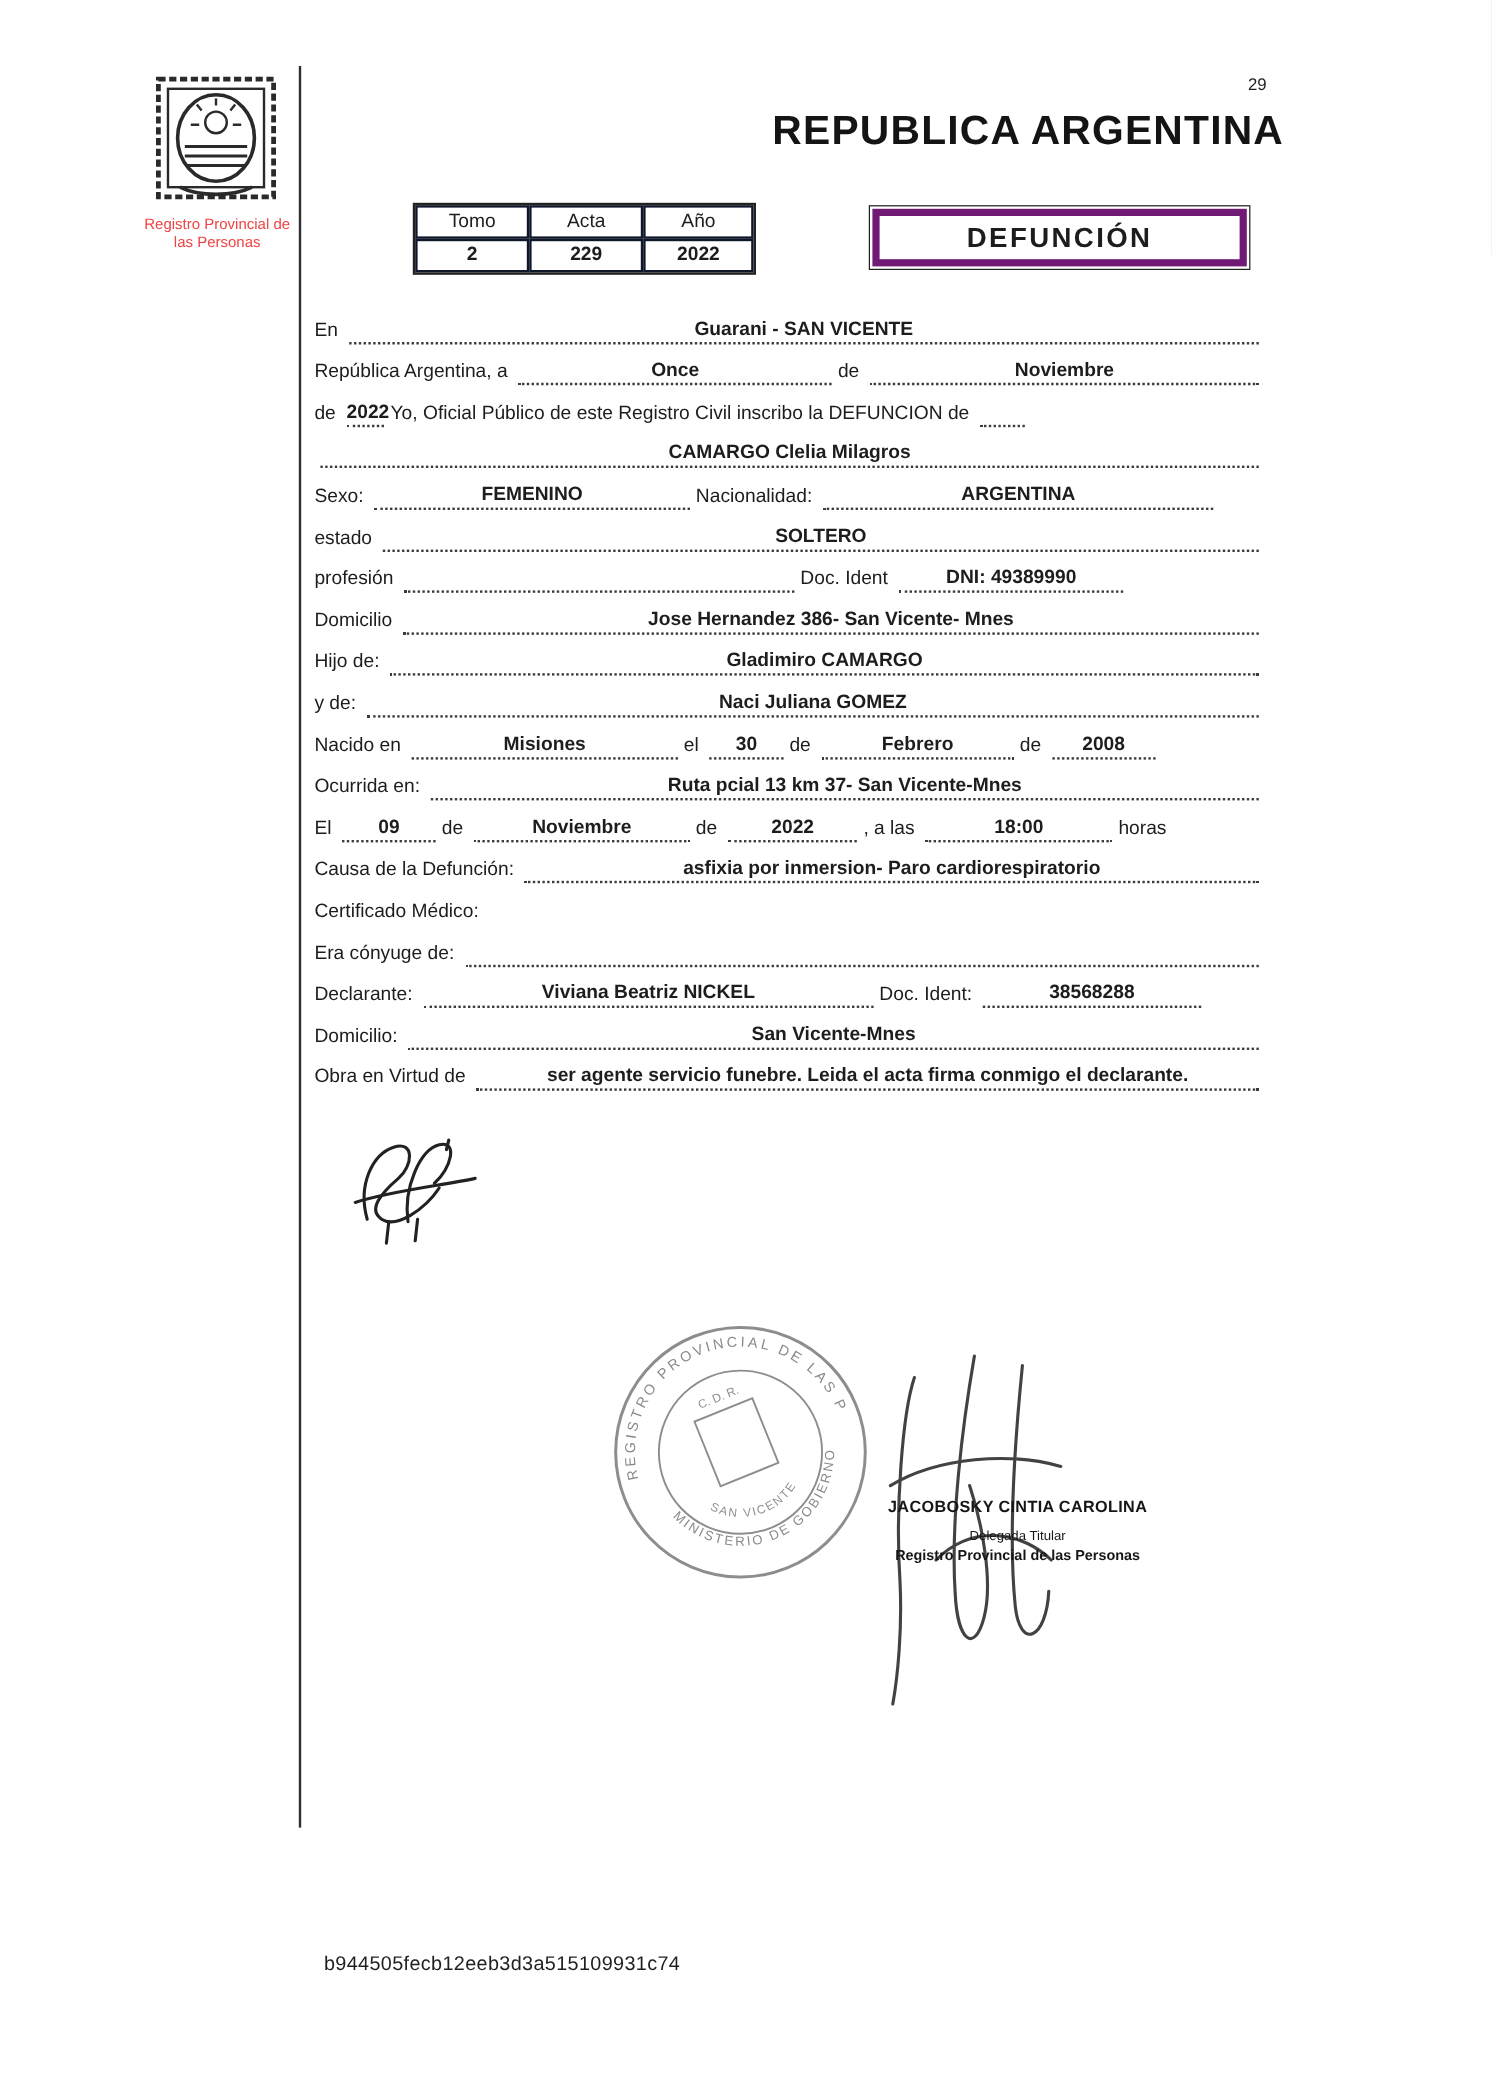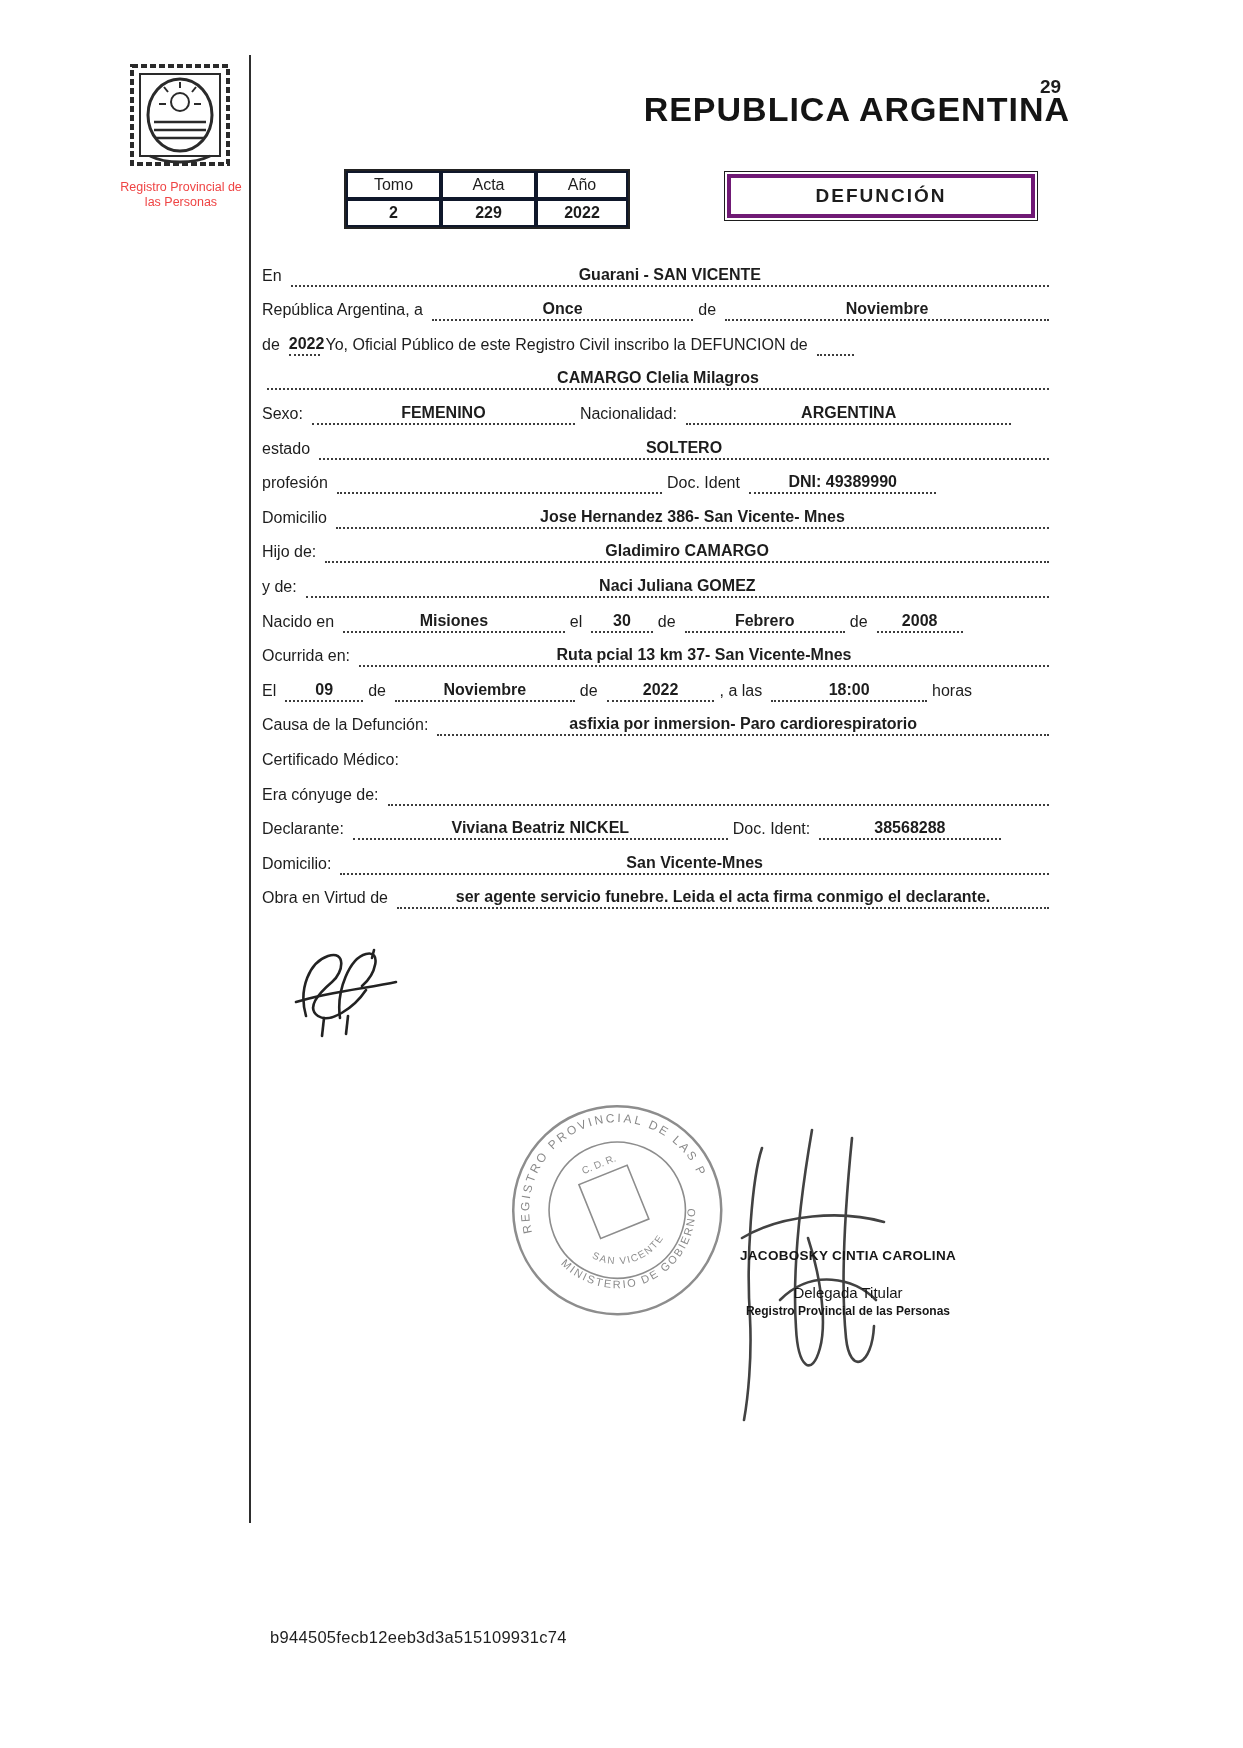--- a/index.html
+++ b/index.html
@@ -6,22 +6,22 @@
   .page{
     position:relative;
     width:1243px;height:1748px;
     background:#ffffff;
     font-family:"Liberation Sans",sans-serif;
     color:#1d1d1d;
     overflow:hidden;
     margin:0 auto;
   }
   .page-number{
-    position:absolute;top:76px;left:1040px;
-    font-size:19px;font-weight:bold;
+    position:absolute;top:62px;left:1040px;
+    font-size:14px;font-weight:normal;
   }
   .margin-rule{
     position:absolute;left:249px;top:55px;
     width:2px;height:1468px;background:#2e2e2e;
   }
   
   .seal{position:absolute;left:126px;top:60px;width:108px;height:110px;}
   .seal-caption{
     position:absolute;left:96px;top:180px;width:170px;
     text-align:center;font-size:12.5px;line-height:15px;color:#ef4444;
@@ -39,23 +39,23 @@
   }
   .rec-table .cell{
     border:2px solid #0f172a;
     height:24px;display:flex;align-items:center;justify-content:center;
     font-size:16px;
   }
   .rec-table .cell.val{font-weight:bold;}
   
   .type-box{
     position:absolute;left:727px;top:174px;width:300px;height:36px;
-    border:4px solid #701a75;outline:1px solid #1d1d1d;outline-offset:2px;
+    border:6px solid #701a75;outline:1px solid #1d1d1d;outline-offset:2px;
     display:flex;align-items:center;justify-content:center;
-    font-size:19px;font-weight:bold;letter-spacing:2px;
+    font-size:23px;font-weight:bold;letter-spacing:2px;
   }
   
   .form-area{
     position:absolute;left:262px;top:252px;width:792px;
   }
   .frow{
     display:flex;align-items:flex-end;
     height:34.6px;font-size:16px;line-height:20px;
   }
   .flabel{white-space:nowrap;padding:0 4px 1px 0;}
@@ -68,21 +68,21 @@
   .ffill b{font-weight:bold;}
   
   .sig-small{position:absolute;left:288px;top:938px;}
   .round-stamp{position:absolute;left:488px;top:1080px;transform:rotate(-22deg);opacity:.85;}
   .sig-big{position:absolute;left:722px;top:1118px;opacity:.9;}
   .signer{
     position:absolute;left:728px;top:1248px;width:240px;
     text-align:center;color:#161616;
   }
   .signer .name{font-size:13.5px;font-weight:bold;letter-spacing:.3px;}
-  .signer .title{font-size:15px;margin-top:21px;}
+  .signer .title{font-size:11px;margin-top:11px;}
   .signer .org{font-size:12px;font-weight:bold;margin-top:3px;}
   .footer-hash{
     position:absolute;left:270px;top:1628px;
     font-size:16.5px;color:#1f1f1f;letter-spacing:.3px;
   }
 </style>
 </head>
 <body>
 
 <div class="page">

